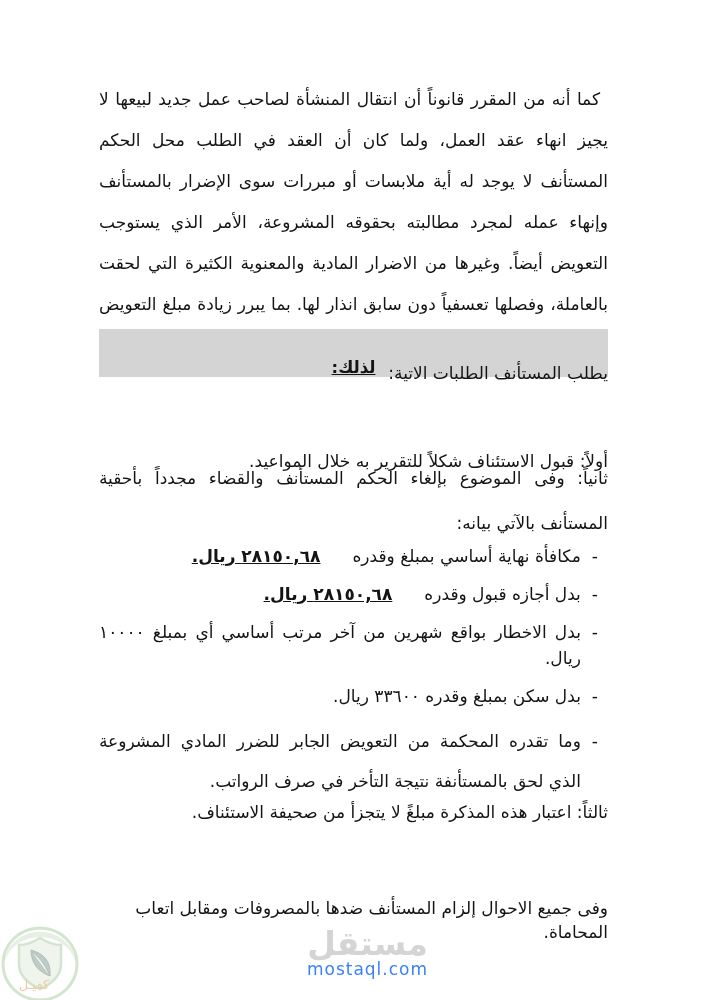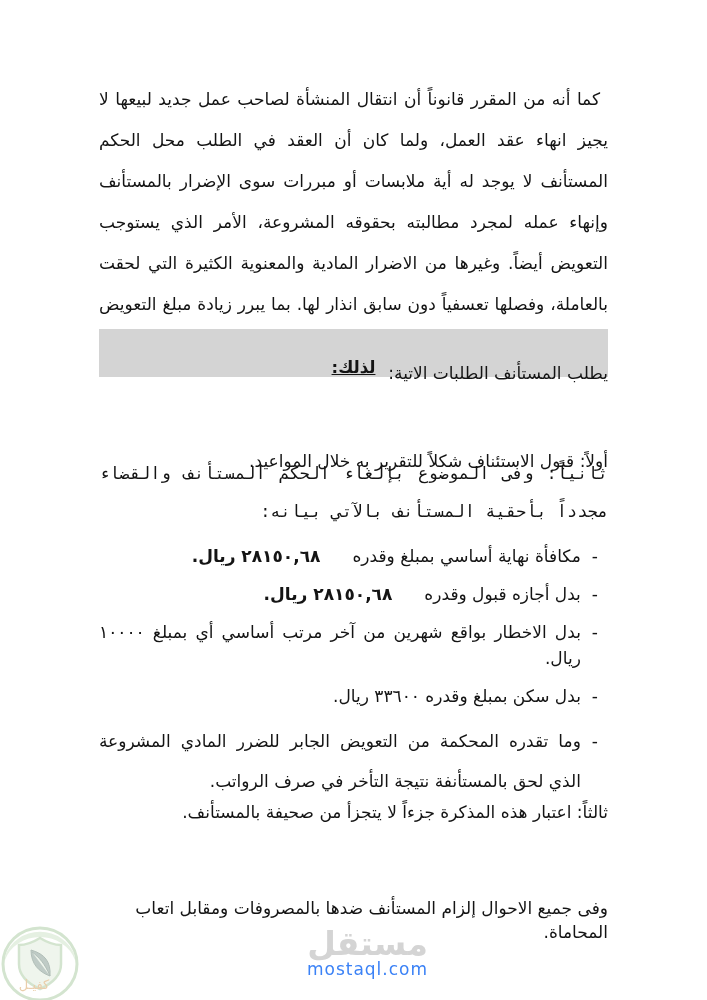--- a/index.html
+++ b/index.html
@@ -43,21 +43,21 @@
     justify-content: center;
   }
   .headerbar .hdr-text {
     font-weight: bold;
     text-decoration: underline;
     font-size: 16.5px;
   }
 
   .intro  { top: 353px; line-height: 24px; margin-top: 8px; }
   .first  { top: 409px; line-height: 24px; margin-top: 40px; }
-  .second { top: 456px; line-height: 38px; text-align: justify; text-align-last: right; font-family: Liberation Mono, monospace; }
+  .second { top: 456px; line-height: 45px; text-align: justify; text-align-last: right; }
 
   .claims { top: 543px; }
   .claim-row {
     display: flex;
     flex-direction: row;
     align-items: flex-start;
     padding-right: 10px;
     line-height: 26px;
     margin-bottom: 12px;
   }
@@ -68,20 +68,21 @@
     line-height: inherit;
   }
   .claim-row .claim-text {
     flex: 1 1 auto;
     text-align: justify;
     text-align-last: right;
   }
   .gap { display: inline-block; width: 32px; }
   .amount {
     font-weight: bold;
+    text-decoration: underline;
   }
 
   .third   { top: 800px; line-height: 24px; }
   .closing { top: 896px; line-height: 24px; }
 
   
   .wm-mostaql {
     position: absolute;
     top: 929px;
     left: 0;
@@ -158,21 +159,21 @@
       <span class="claim-text"><span>بدل سكن بمبلغ وقدره ٣٣٦٠٠ ريال.</span></span>
     </div>
 
     <div class="claim-row tall">
       <span class="dash">-</span>
       <span class="claim-text"><span>وما تقدره المحكمة من التعويض الجابر للضرر المادي المشروعة الذي لحق بالمستأنفة نتيجة التأخر في صرف الرواتب.</span></span>
     </div>
 
   </div>
 
-  <p class="block third">ثالثاً: اعتبار هذه المذكرة جزءاً لا يتجزأ من صحيفة بالمستأنف.</p>
+  <p class="block third">ثالثاً: اعتبار هذه المذكرة مبلغً لا يتجزأ من صحيفة الاستئناف.</p>
 
   <p class="block closing">وفى جميع الاحوال إلزام المستأنف ضدها بالمصروفات ومقابل اتعاب المحاماة.</p>
 
   <div class="wm-mostaql">
     <span class="wm-name">مستقل</span>
     <span class="wm-domain">mostaql.com</span>
   </div>
 
   <div class="wm-kafeel">
     <svg width="80" height="76" viewBox="0 0 80 76" xmlns="http://www.w3.org/2000/svg">

